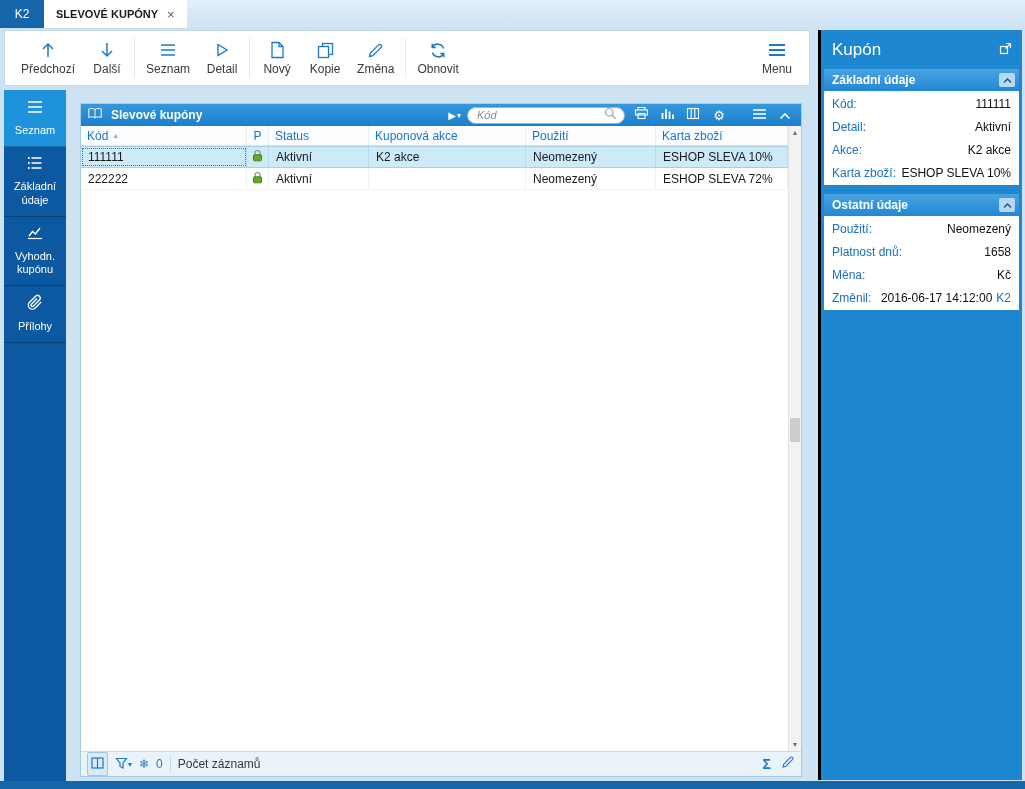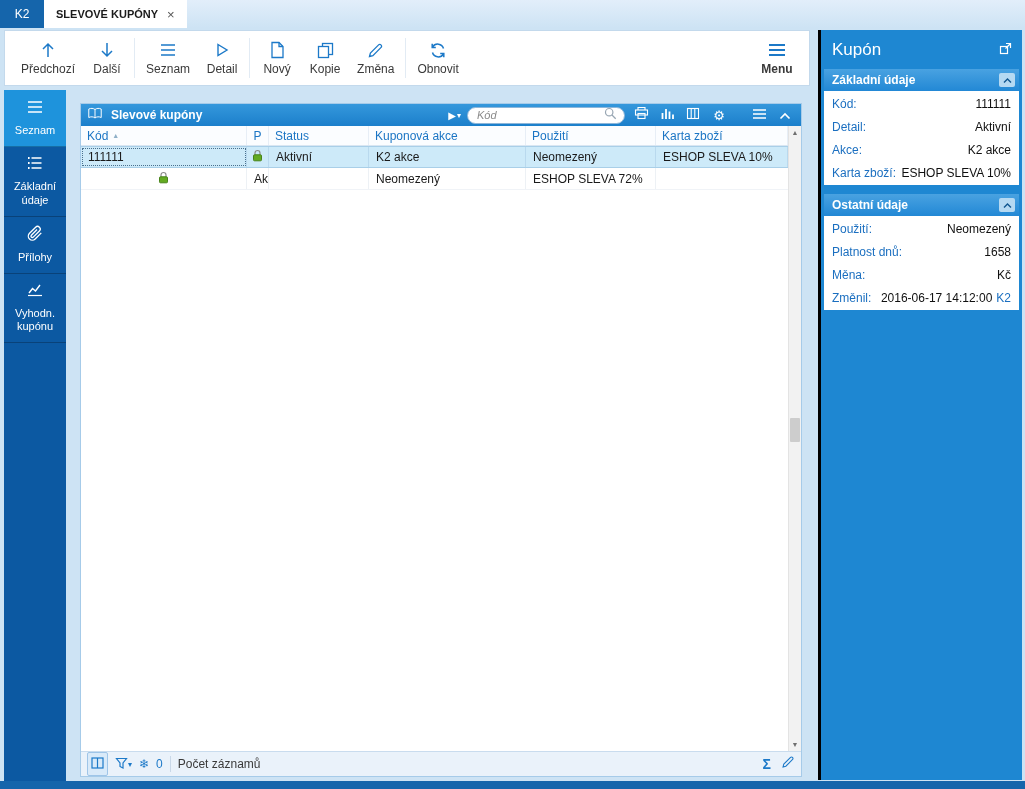--- a/index.html
+++ b/index.html
@@ -19,21 +19,21 @@
   .tab-close { font-size:13px; font-weight:normal; color:#555; cursor:pointer; }
 
   
   .toolbar { position:absolute; left:4px; top:30px; width:806px; height:56px; background:#fff;
     border:1px solid #c3d9ec; display:flex; align-items:center; padding:0 8px; }
   .tbtn { display:flex; flex-direction:column; align-items:center; justify-content:center;
     min-width:48px; padding:0 8px; height:50px; cursor:pointer; }
   .ticon { height:20px; display:flex; align-items:center; justify-content:center; }
   .tlabel { font-size:12px; color:#3a3a3a; margin-top:2px; white-space:nowrap; }
   .tsep { width:1px; height:40px; background:#e2ebf4; margin:0 3px; }
-  .menu-btn { margin-left:auto;font-weight:bold; }
+  .menu-btn { margin-left:auto; }
 
   
   .sidebar { position:absolute; left:4px; top:90px; width:62px; height:691px; background:#0c59a2;
     display:flex; flex-direction:column; }
   .sb-item { display:flex; flex-direction:column; align-items:center; justify-content:center;
     min-height:57px; padding:8px 2px; color:#fff; border-bottom:1px solid rgba(0,0,0,.25); cursor:pointer; }
   .sb-item.active { background:#1e93dc; }
   .sb-label { font-size:11px; text-align:center; margin-top:5px; line-height:1.25; }
 
   
@@ -210,31 +210,31 @@
     <span class="sb-label">Seznam</span>
   </div>
   <div class="sb-item">
     <span><svg width="18" height="16" viewBox="0 0 18 16">
           <path d="M5.5 3h10M5.5 8h10M5.5 13h10" stroke="#fff" stroke-width="1.5" fill="none"></path>
           <path d="M2 3h1.6M2 8h1.6M2 13h1.6" stroke="#fff" stroke-width="2.2" fill="none"></path>
         </svg></span>
     <span class="sb-label">Základní údaje</span>
   </div>
   <div class="sb-item">
-    <span><svg width="16" height="17" viewBox="0 0 24 24">
-          <path d="M21.44 11.05l-9.19 9.19a6 6 0 0 1-8.49-8.49l9.19-9.19a4 4 0 0 1 5.66 5.66l-9.2 9.19a2 2 0 0 1-2.83-2.83l8.49-8.48" fill="none" stroke="#fff" stroke-width="2"></path>
-        </svg></span>
-    <span class="sb-label">Přílohy</span>
-  </div>
-  <div class="sb-item">
     <span><svg width="18" height="16" viewBox="0 0 18 16">
           <path d="M2 13.5h14" stroke="#fff" stroke-width="1.2" fill="none"></path>
           <path d="M3 11l3.5-4.5 3 2.5 4.5-6" fill="none" stroke="#fff" stroke-width="1.4"></path>
         </svg></span>
     <span class="sb-label">Vyhodn. kupónu</span>
+  </div>
+  <div class="sb-item">
+    <span><svg width="16" height="17" viewBox="0 0 24 24">
+          <path d="M21.44 11.05l-9.19 9.19a6 6 0 0 1-8.49-8.49l9.19-9.19a4 4 0 0 1 5.66 5.66l-9.2 9.19a2 2 0 0 1-2.83-2.83l8.49-8.48" fill="none" stroke="#fff" stroke-width="2"></path>
+        </svg></span>
+    <span class="sb-label">Přílohy</span>
   </div>
 </div>
 
 <div class="grid-panel">
 
   <div class="g-titlebar">
     <span><svg width="16" height="13" viewBox="0 0 18 14">
           <path d="M2 2c2.5-1.2 5-1 7 .5 2-1.5 4.5-1.7 7-.5v9.5c-2.5-1.2-5-1-7 .5-2-1.5-4.5-1.7-7-.5z" fill="none" stroke="#fff" stroke-width="1.1"></path>
           <path d="M9 2.5v9.5" stroke="#fff" stroke-width="1.1"></path>
         </svg></span>
@@ -306,20 +306,21 @@
                 <path d="M3 6V4a2.5 2.5 0 0 1 5 0v2" fill="none" stroke="#8a8a8a" stroke-width="1.2"></path>
                 <rect x="1.5" y="5.8" width="8" height="6" rx="1" fill="#63aa21" stroke="#47831a"></rect>
               </svg></span>
           </span>
         <span class="cell">Aktivní</span>
         <span class="cell">K2 akce</span>
         <span class="cell">Neomezený</span>
         <span class="cell">ESHOP SLEVA 10%</span>
       </div>
       <div class="grow">
+        <span class="cell">222222</span>
         <span class="cell center">
             <span><svg width="11" height="13" viewBox="0 0 11 13">
                 <path d="M3 6V4a2.5 2.5 0 0 1 5 0v2" fill="none" stroke="#8a8a8a" stroke-width="1.2"></path>
                 <rect x="1.5" y="5.8" width="8" height="6" rx="1" fill="#63aa21" stroke="#47831a"></rect>
               </svg></span>
           </span>
         <span class="cell">Aktivní</span>
         <span class="cell"></span>
         <span class="cell">Neomezený</span>
         <span class="cell">ESHOP SLEVA 72%</span>

